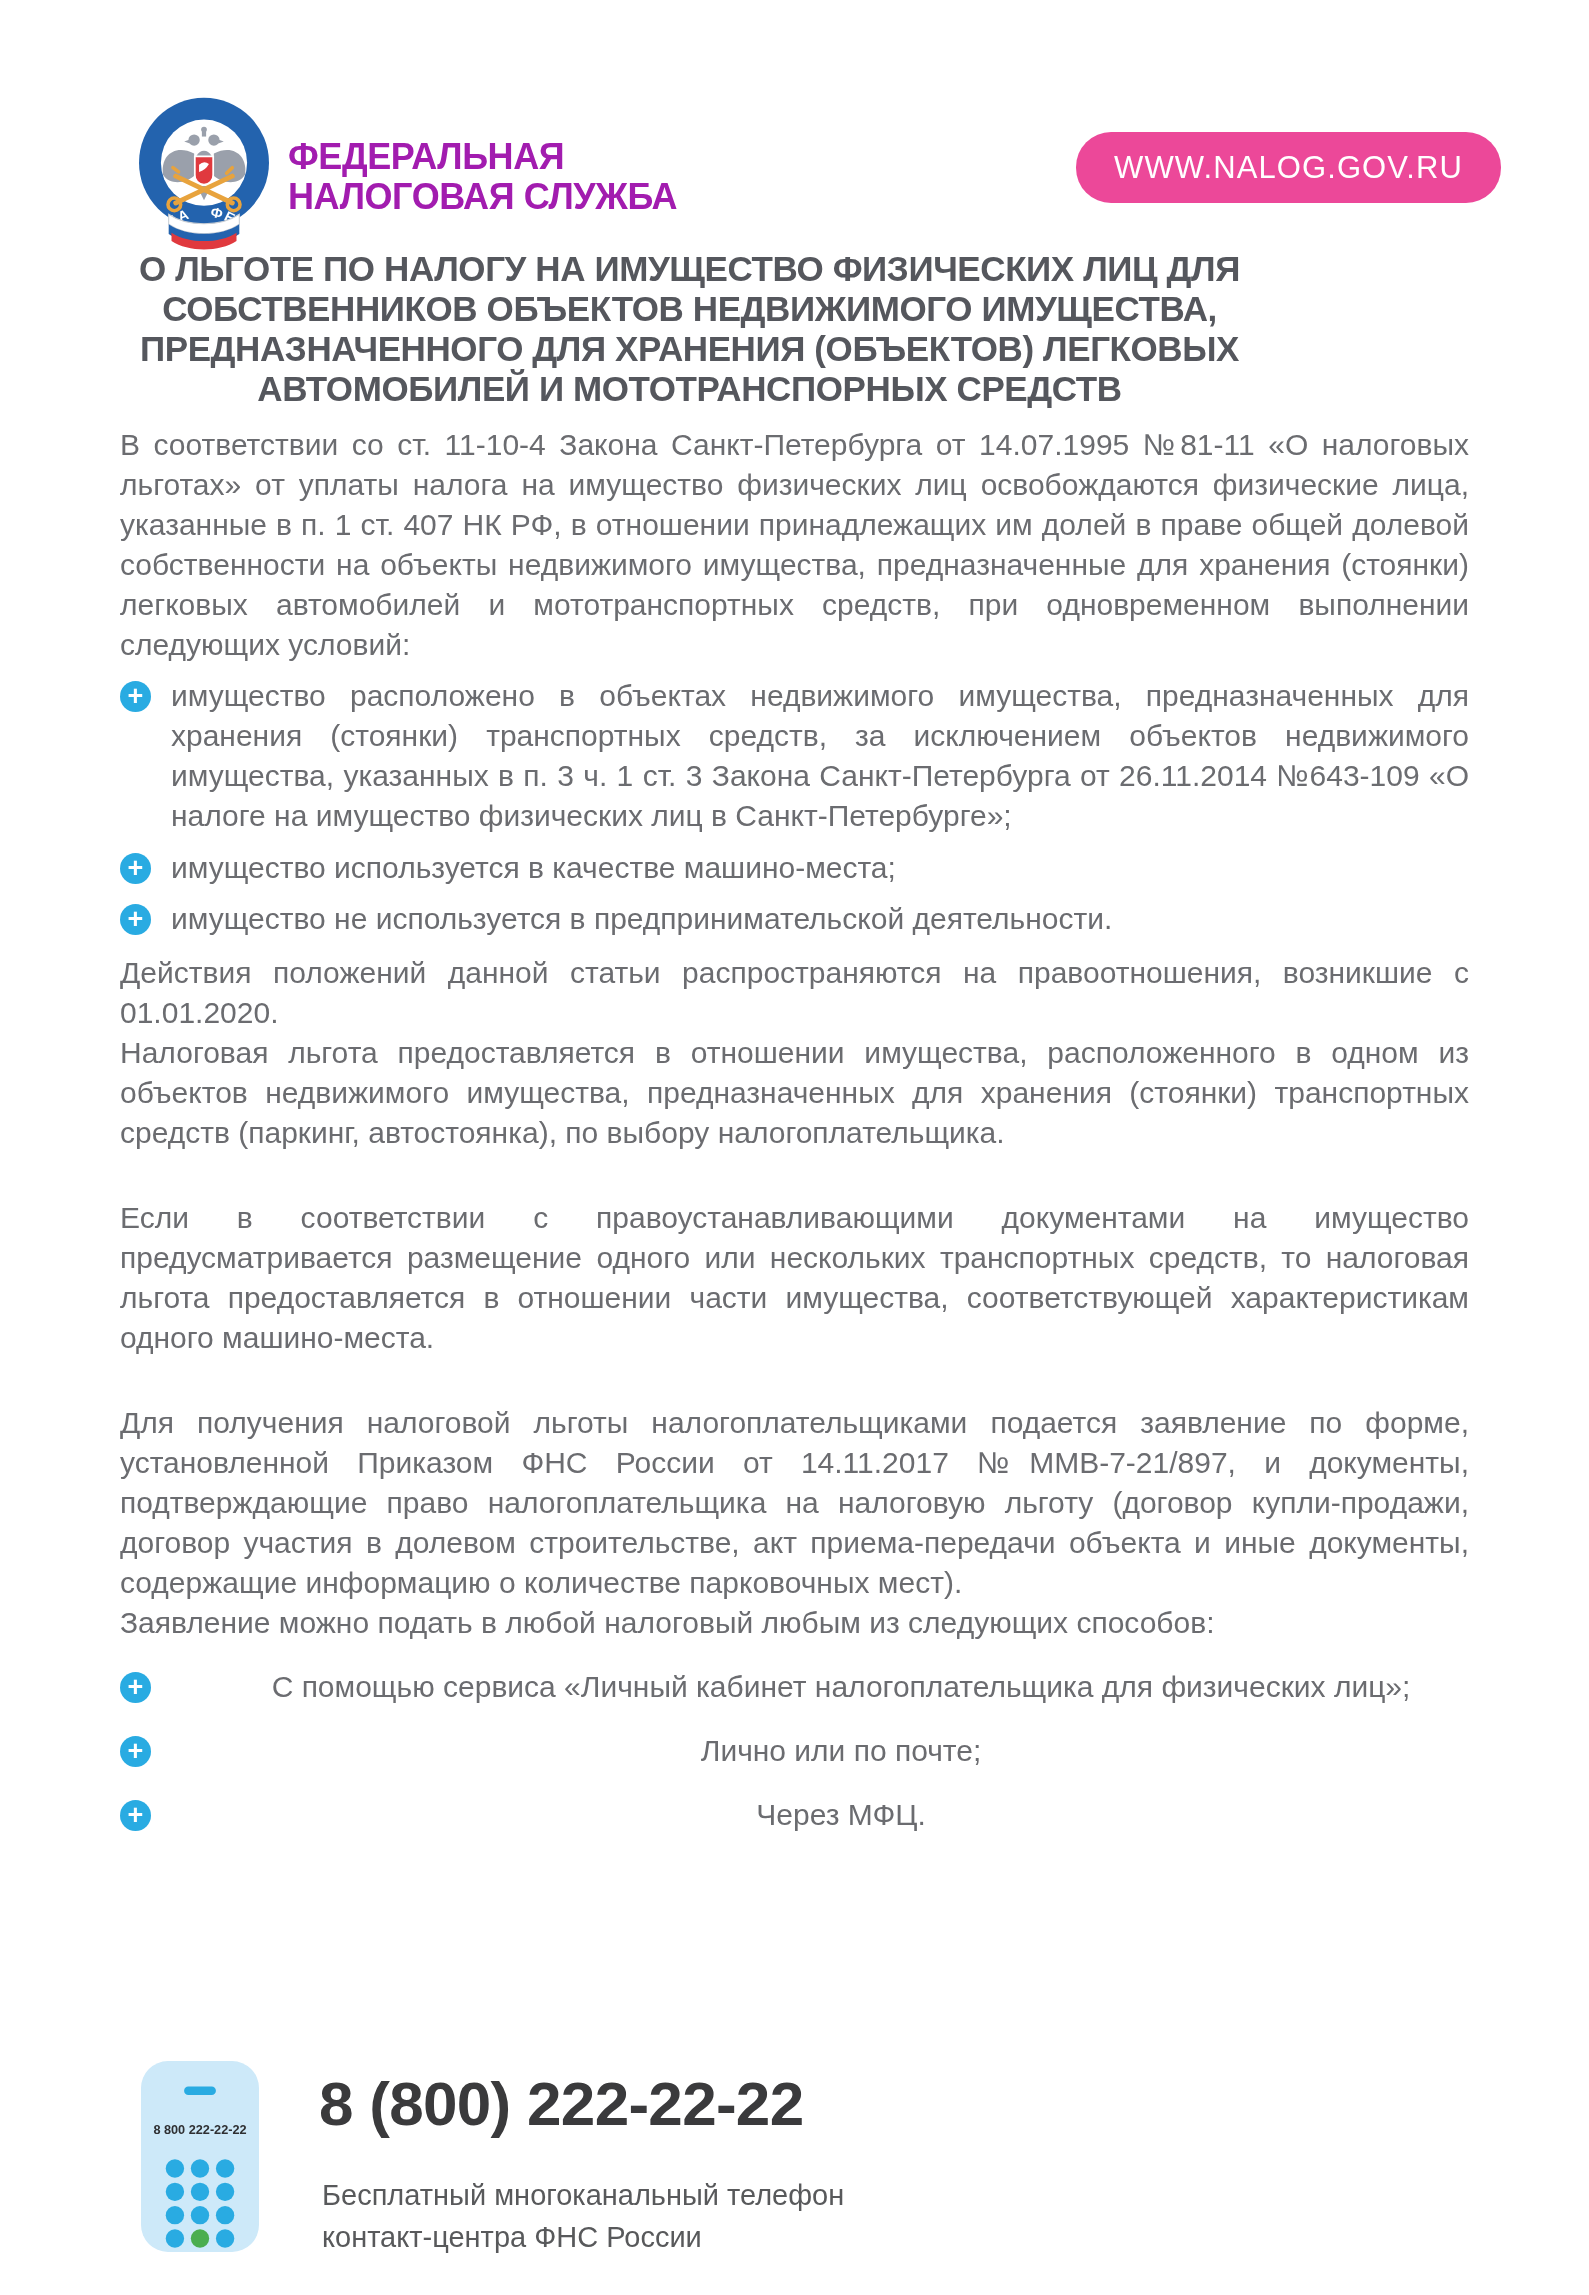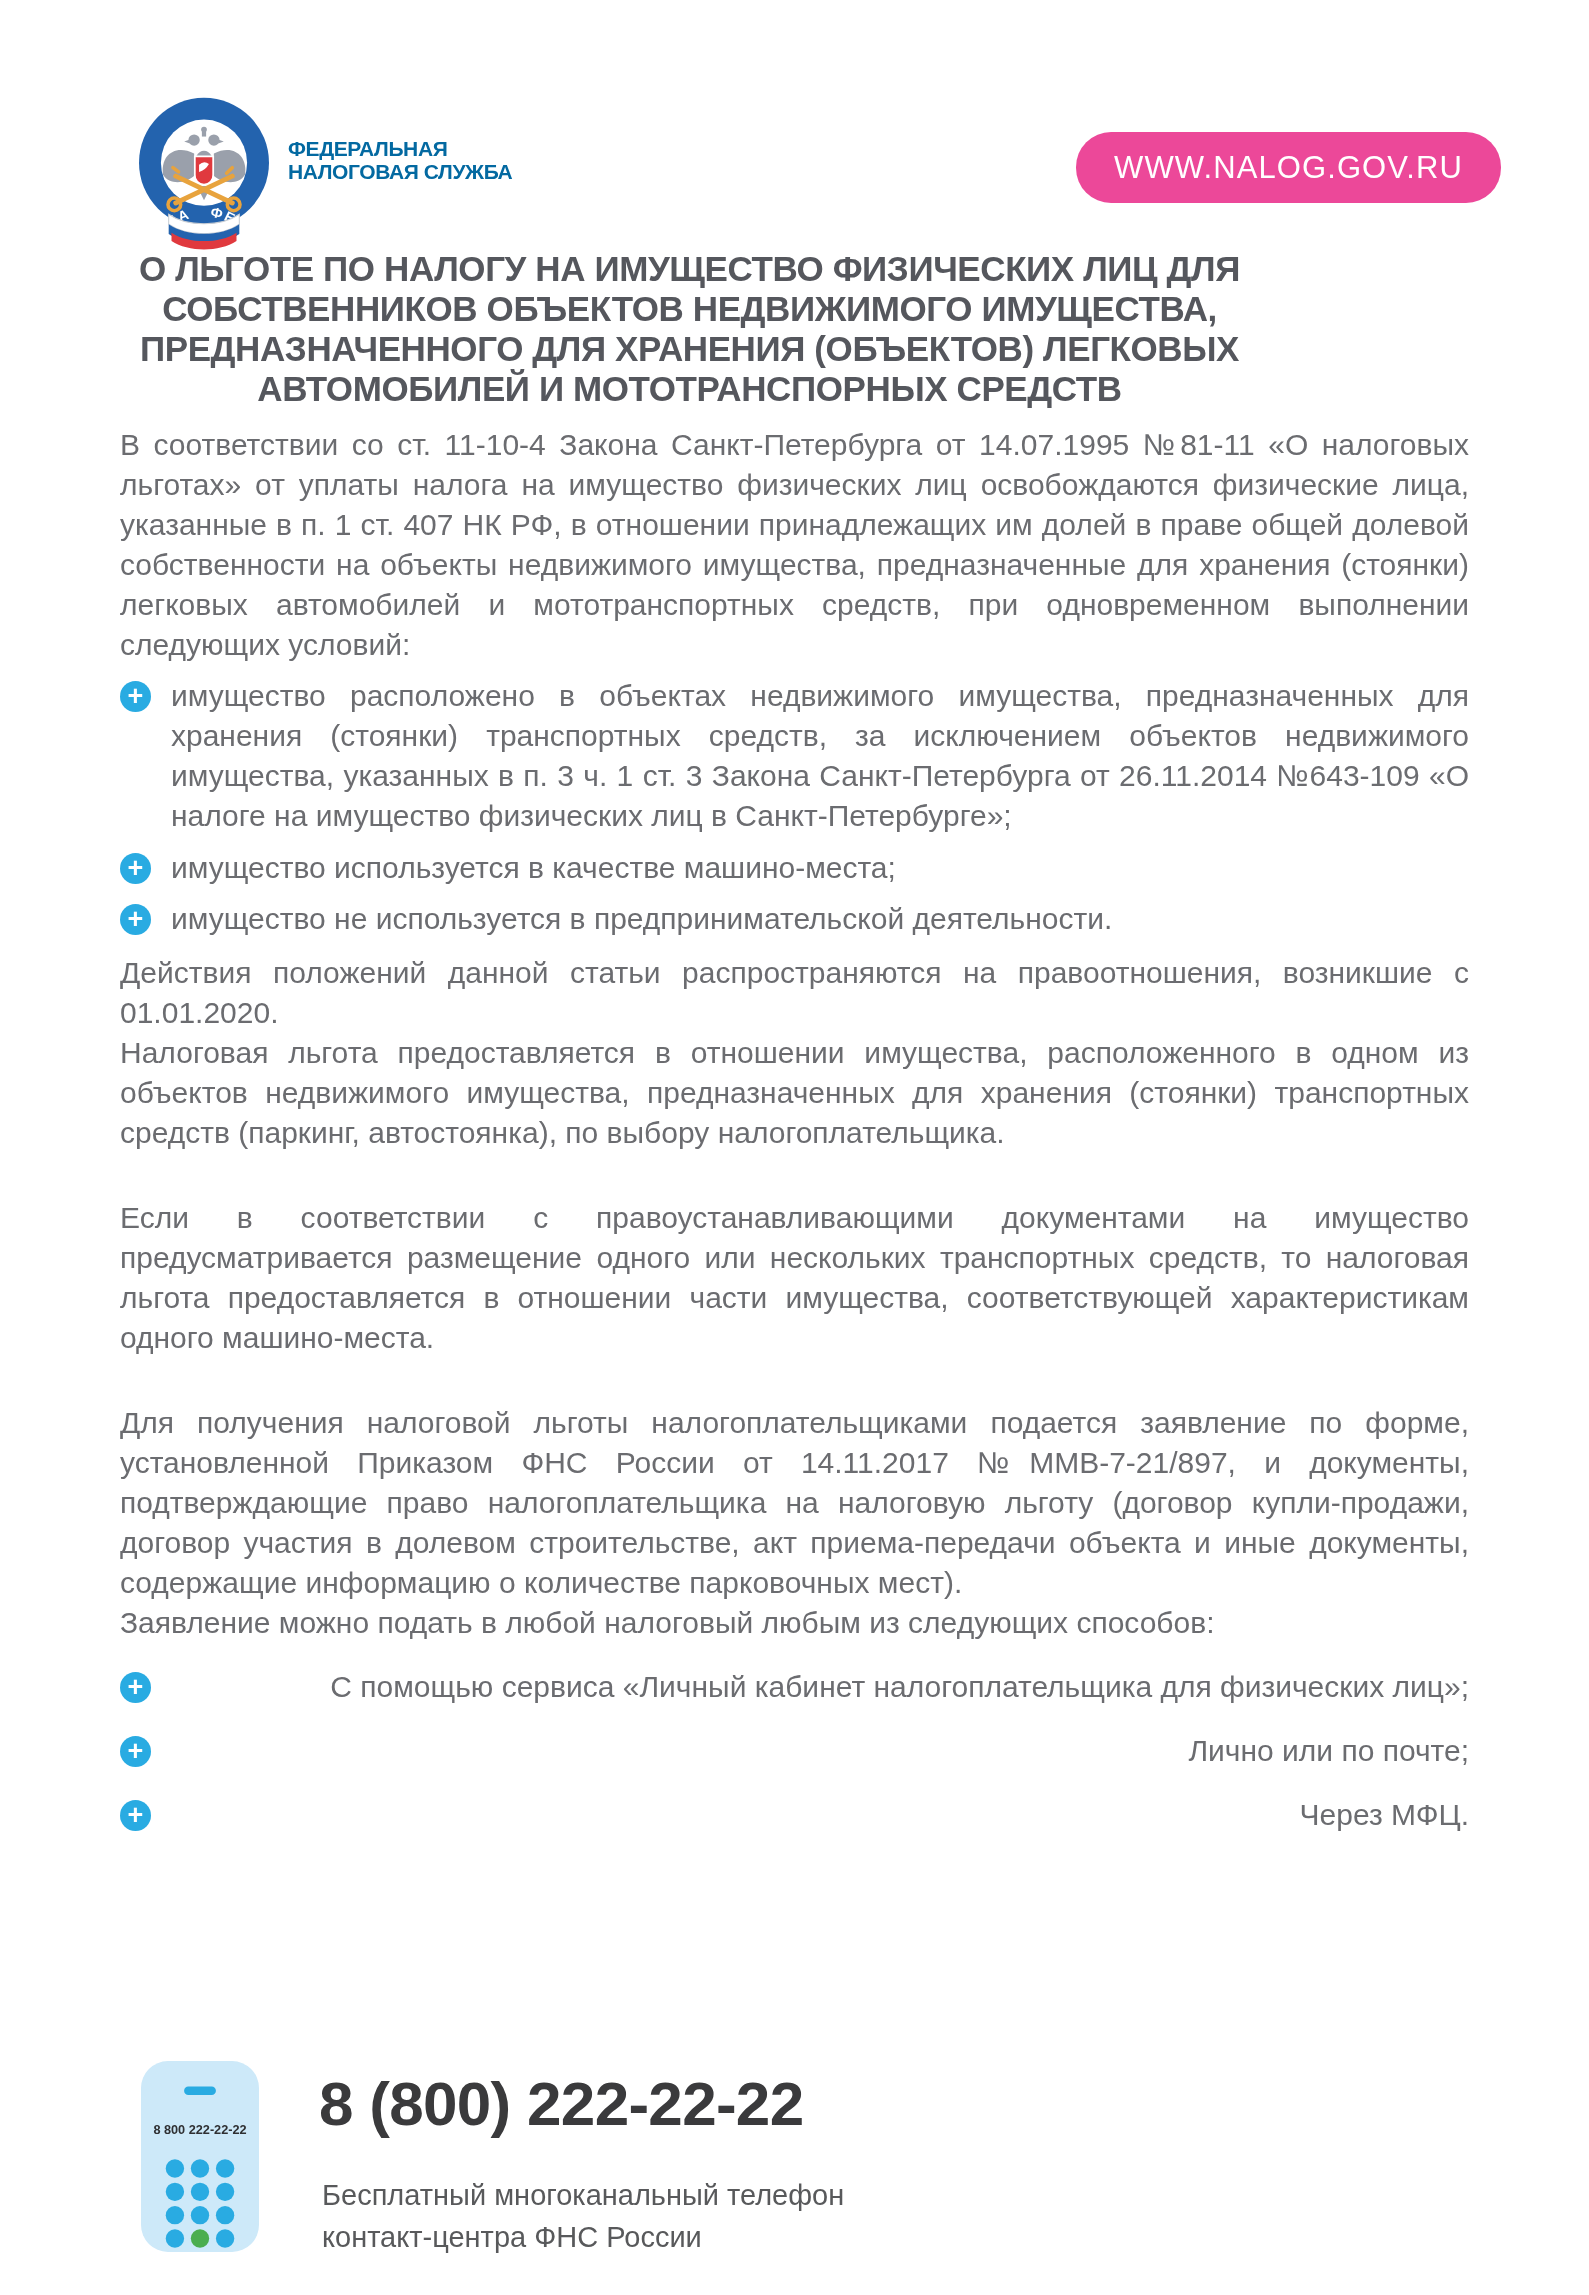--- a/index.html
+++ b/index.html
@@ -4,21 +4,21 @@
 <style>
   html,body{margin:0;padding:0;}
   body{
     width:1589px;height:2295px;position:relative;background:#ffffff;
     font-family:"Liberation Sans","DejaVu Sans",sans-serif;overflow:hidden;
   }
   
   .emblem{position:absolute;left:129px;top:97px;width:150px;height:154px;}
   .org-name{
     position:absolute;left:288px;top:137px;
-    font-size:21px;font-weight:700;color:#0369a1;line-height:1.1;letter-spacing:-0.4px;
+    font-size:36px;font-weight:700;color:#a21caf;line-height:1.1;letter-spacing:-0.4px;
   }
   .site-pill{
     position:absolute;left:1076px;top:132px;width:425px;height:71px;
     background:#ec4899;border-radius:35px;display:flex;align-items:center;justify-content:center;
     color:#ffffff;font-size:31px;letter-spacing:1.1px;font-weight:400;cursor:pointer;
   }
   
   .doc-title{
     position:absolute;left:0;top:249px;width:1379px;text-align:center;
     font-size:35px;font-weight:800;color:#55575D;line-height:40px;letter-spacing:-0.4px;
@@ -34,21 +34,21 @@
   .mt-lg{margin-top:45px;}
   .bullet-list{margin-top:11.3px;}
   .bullet-row{display:flex;align-items:flex-start;margin-bottom:11.3px;}
   .bullet-row.loose{margin-top:24px;margin-bottom:0;}
   .bullet-icon{
     flex:0 0 auto;width:31px;height:31px;margin-top:5px;margin-right:20px;
     background:#29ABE2;border-radius:50%;display:flex;align-items:center;justify-content:center;
     color:#ffffff;font-size:27px;font-weight:700;line-height:1;
   }
   .bullet-text{flex:1 1 auto;text-align:justify;}
-  .apply-list .bullet-text{text-align:right;margin-left:42px;}
+  .apply-list .bullet-text{text-align:center;margin-left:42px;}
   
   .phone-icon{position:absolute;left:141px;top:2061px;width:118px;height:191px;}
   .phone-number{
     position:absolute;left:319px;top:2068px;
     font-size:62px;font-weight:800;color:#3A3A3C;letter-spacing:-0.7px;
   }
   .phone-desc{
     position:absolute;left:322px;top:2174px;
     font-size:29px;color:#58595B;line-height:42px;
   }

